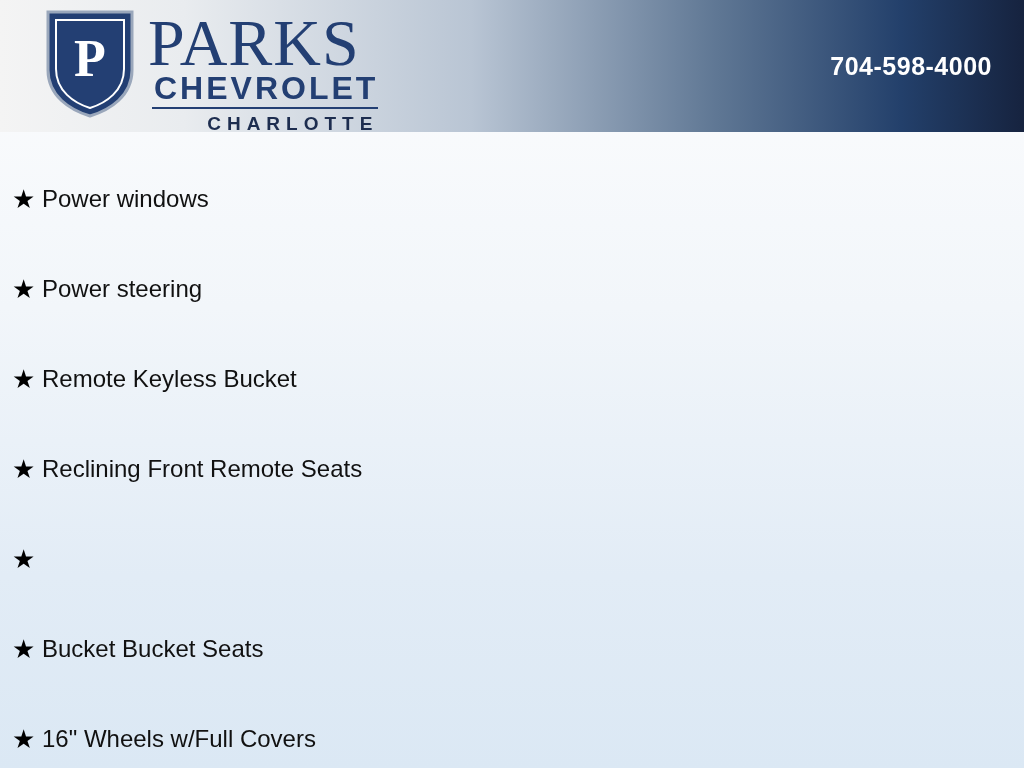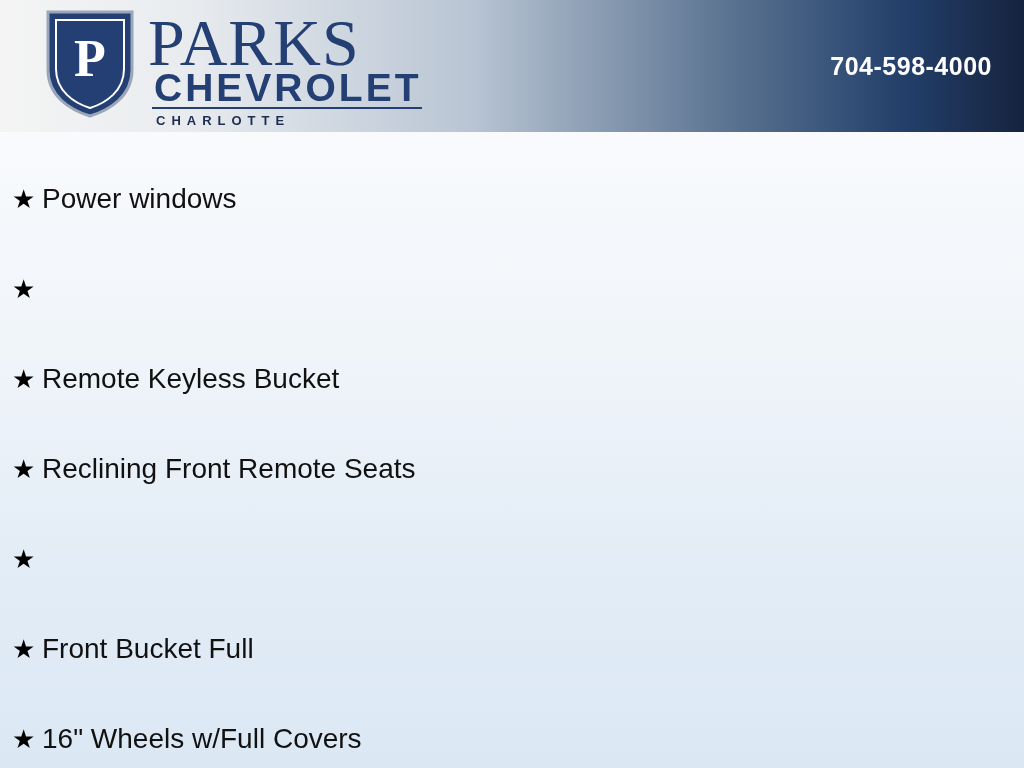--- a/index.html
+++ b/index.html
@@ -55,40 +55,40 @@
   .wordmark .parks {
     font-family: "Liberation Serif", serif;
     font-size: 66px;
     font-weight: normal;
     letter-spacing: 1px;
     color: #233f73;
     line-height: 58px;
   }
   .wordmark .chev {
     font-family: "Liberation Sans", sans-serif;
-    font-size: 39px;
+    font-size: 32px;
     font-weight: bold;
     letter-spacing: 3px;
     color: #233f73;
     line-height: 32px;
     text-align: center;
     padding-left: 6px;
   }
   .wordmark .rule {
     height: 2px;
     background: #233f73;
     margin: 3px 0 4px 4px;
   }
   .wordmark .city {
     font-family: "Liberation Sans", sans-serif;
-    font-size: 13px;
+    font-size: 19px;
     font-weight: bold;
     letter-spacing: 6px;
     color: #1d2d4f;
-    text-align: left;
+    text-align: right;
     padding-left: 8px;
   }
 
   .phone {
     position: absolute;
     right: 32px;
     top: 52px;
     color: #ffffff;
     font-size: 25px;
     font-weight: bold;
@@ -111,21 +111,21 @@
   }
   .bullet {
     width: 30px;
     font-size: 26px;
     line-height: 26px;
     color: #000000;
     flex: 0 0 auto;
     text-align: left;
   }
   .feature-label {
-    font-size: 28px;
+    font-size: 24px;
     color: #111111;
     font-family: "Liberation Sans", sans-serif;
     white-space: nowrap;
   }
 </style>
 </head>
 <body>
 
 <div class="page">
 
@@ -150,35 +150,36 @@
     <div class="phone">704-598-4000</div>
   </div>
 
   <ul class="features">
     <li class="feature-row">
       <span class="bullet">★</span>
       <span class="feature-label">Power windows</span>
     </li>
     <li class="feature-row">
       <span class="bullet">★</span>
+      <span class="feature-label">Power steering</span>
     </li>
     <li class="feature-row">
       <span class="bullet">★</span>
       <span class="feature-label">Remote Keyless Bucket</span>
     </li>
     <li class="feature-row">
       <span class="bullet">★</span>
       <span class="feature-label">Reclining Front Remote Seats</span>
     </li>
     <li class="feature-row">
       <span class="bullet">★</span>
     </li>
     <li class="feature-row">
       <span class="bullet">★</span>
-      <span class="feature-label">Front Bucket Full</span>
+      <span class="feature-label">Bucket Bucket Seats</span>
     </li>
     <li class="feature-row">
       <span class="bullet">★</span>
       <span class="feature-label">16" Wheels w/Full Covers</span>
     </li>
   </ul>
 
 </div>
 
 </body></html>

